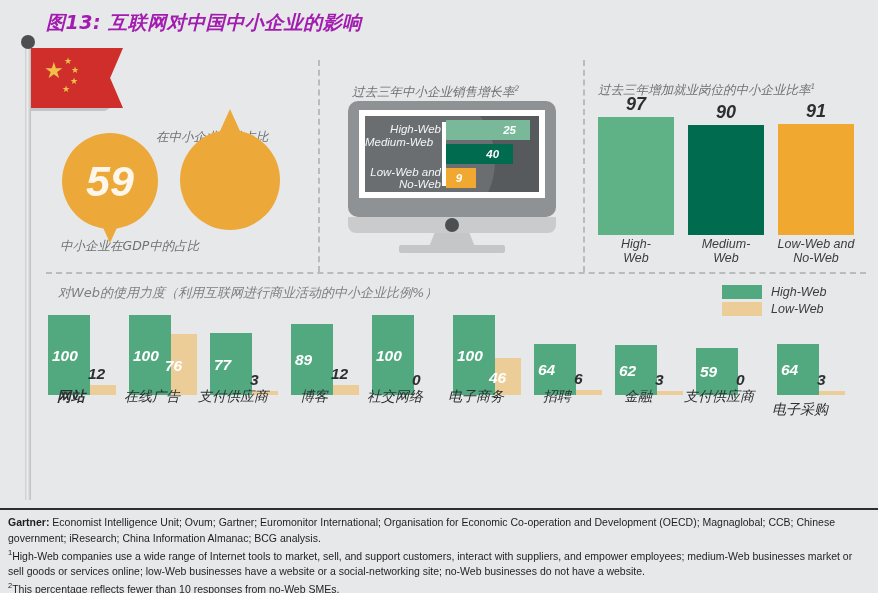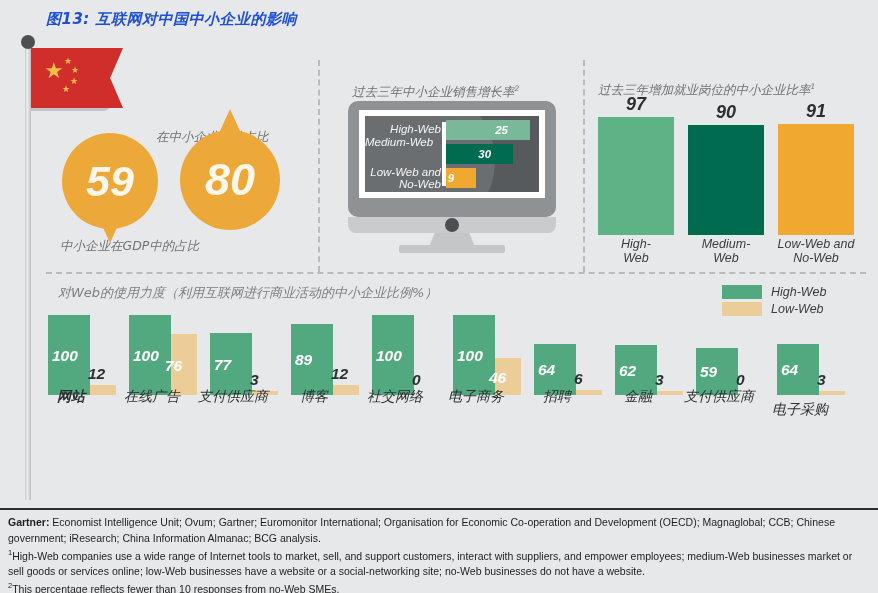--- a/index.html
+++ b/index.html
@@ -6,22 +6,22 @@
   body{
     width:878px;height:593px;position:relative;overflow:hidden;
     background:#e7e8ea;
     font-family:"Liberation Sans","DejaVu Sans",sans-serif;
   }
   .cn{font-family:"DejaVu Sans","Liberation Sans",sans-serif;}
 
   
   #title{
     position:absolute;left:46px;top:10px;
-    font-size:15px;font-weight:bold;font-style:italic;
-    color:#1d4ed8;letter-spacing:.5px;white-space:nowrap;
+    font-size:19px;font-weight:bold;font-style:italic;
+    color:#a21caf;letter-spacing:.5px;white-space:nowrap;
   }
 
   
   #pole{position:absolute;left:25px;top:40px;width:6px;height:460px;
         background:linear-gradient(to right,#c8cacc,#eceded 40%,#bcbec0);}
   #pole-ball{position:absolute;left:21px;top:35px;width:14px;height:14px;
         border-radius:50%;background:#4c4f52;}
   #flag{position:absolute;left:31px;top:48px;width:92px;height:60px;
         background:#cf2e2b;
         clip-path:polygon(0 0,100% 0,100% 100%,0 100%,0 100%);
@@ -80,21 +80,21 @@
         -webkit-clip-path:polygon(12% 0,88% 0,100% 100%,0 100%);
         clip-path:polygon(12% 0,88% 0,100% 100%,0 100%);}
   #monitor-base{position:absolute;left:399px;top:245px;width:106px;height:8px;
         background:#c4c6c8;border-radius:2px;}
   #monitor-axis{position:absolute;left:77px;top:6px;width:4px;height:64px;
         background:#ffffff;z-index:3;}
   .mlabel{position:absolute;right:0;color:#f4f5f6;font-style:italic;
         font-size:11.5px;text-align:right;line-height:1.05;}
   .mbar{position:absolute;height:20px;display:flex;align-items:center;
         justify-content:flex-end;color:#ffffff;font-size:11.5px;
-        font-style:italic;font-weight:bold;padding-right:22px;box-sizing:border-box;}
+        font-style:italic;font-weight:bold;padding-right:14px;box-sizing:border-box;}
 
   
   #jobs-title{position:absolute;left:598px;top:82px;font-size:12.5px;
         color:#6e7174;font-style:italic;white-space:nowrap;}
   .jbar{position:absolute;bottom:0;}
   #jobs-chart{position:absolute;left:598px;top:110px;width:262px;height:125px;}
   .jval{position:absolute;font-size:18px;font-style:italic;font-weight:bold;
         color:#2c2f31;text-align:center;}
   .jcat{position:absolute;font-size:12.5px;font-style:italic;color:#3a3d40;
         text-align:center;line-height:1.1;}
@@ -142,21 +142,20 @@
 <div class="star s3">★</div>
 <div class="star s4">★</div>
 
 <div class="vdash" id="vdash-1"></div>
 <div class="vdash" id="vdash-2"></div>
 <div id="hdash"></div>
 
 <div class="bubble-label cn" id="label-employ">在中小企业就业占比</div>
 <div class="bubble" id="bubble-80">
   <div class="tail"></div>
-  <span>80</span>
 </div>
 <div class="bubble" id="bubble-59">
   <span>59</span>
   <div class="tail"></div>
 </div>
 <div class="bubble-label cn" id="label-gdp">中小企业在GDP中的占比</div>
 
 <div class="bubble-label cn" style="left:352px;top:84px;">
   <span>过去三年中小企业销售增长率</span><sup>2</sup>
 </div>
@@ -166,21 +165,21 @@
   <div id="monitor-gloss"></div>
   <div id="monitor-axis"></div>
 
   <div class="mlabel" style="top:7px;right:98px;width:84px;">High-Web</div>
   <div class="mbar" id="mbar-0" style="left: 81px; top: 4px; width: 83.9286px; background: rgb(121, 184, 153);">
     <span>25</span>
   </div>
 
   <div class="mlabel" style="top:20px;right:98px;width:84px;text-align:center;">Medium-Web</div>
   <div class="mbar" id="mbar-1" style="left: 81px; top: 28px; width: 67.1429px; background: rgb(0, 107, 79);">
-    <span>30</span>
+    <span>40</span>
   </div>
 
   <div class="mlabel" style="top:50px;right:98px;width:84px;">Low-Web and<br>No-Web</div>
   <div class="mbar" id="mbar-2" style="left: 81px; top: 52px; width: 30.2143px; background: rgb(240, 168, 48);">
     <span>9</span>
   </div>
 </div>
 <div id="monitor-neck"></div>
 <div id="monitor-dot"></div>
 <div id="monitor-stand"></div>

